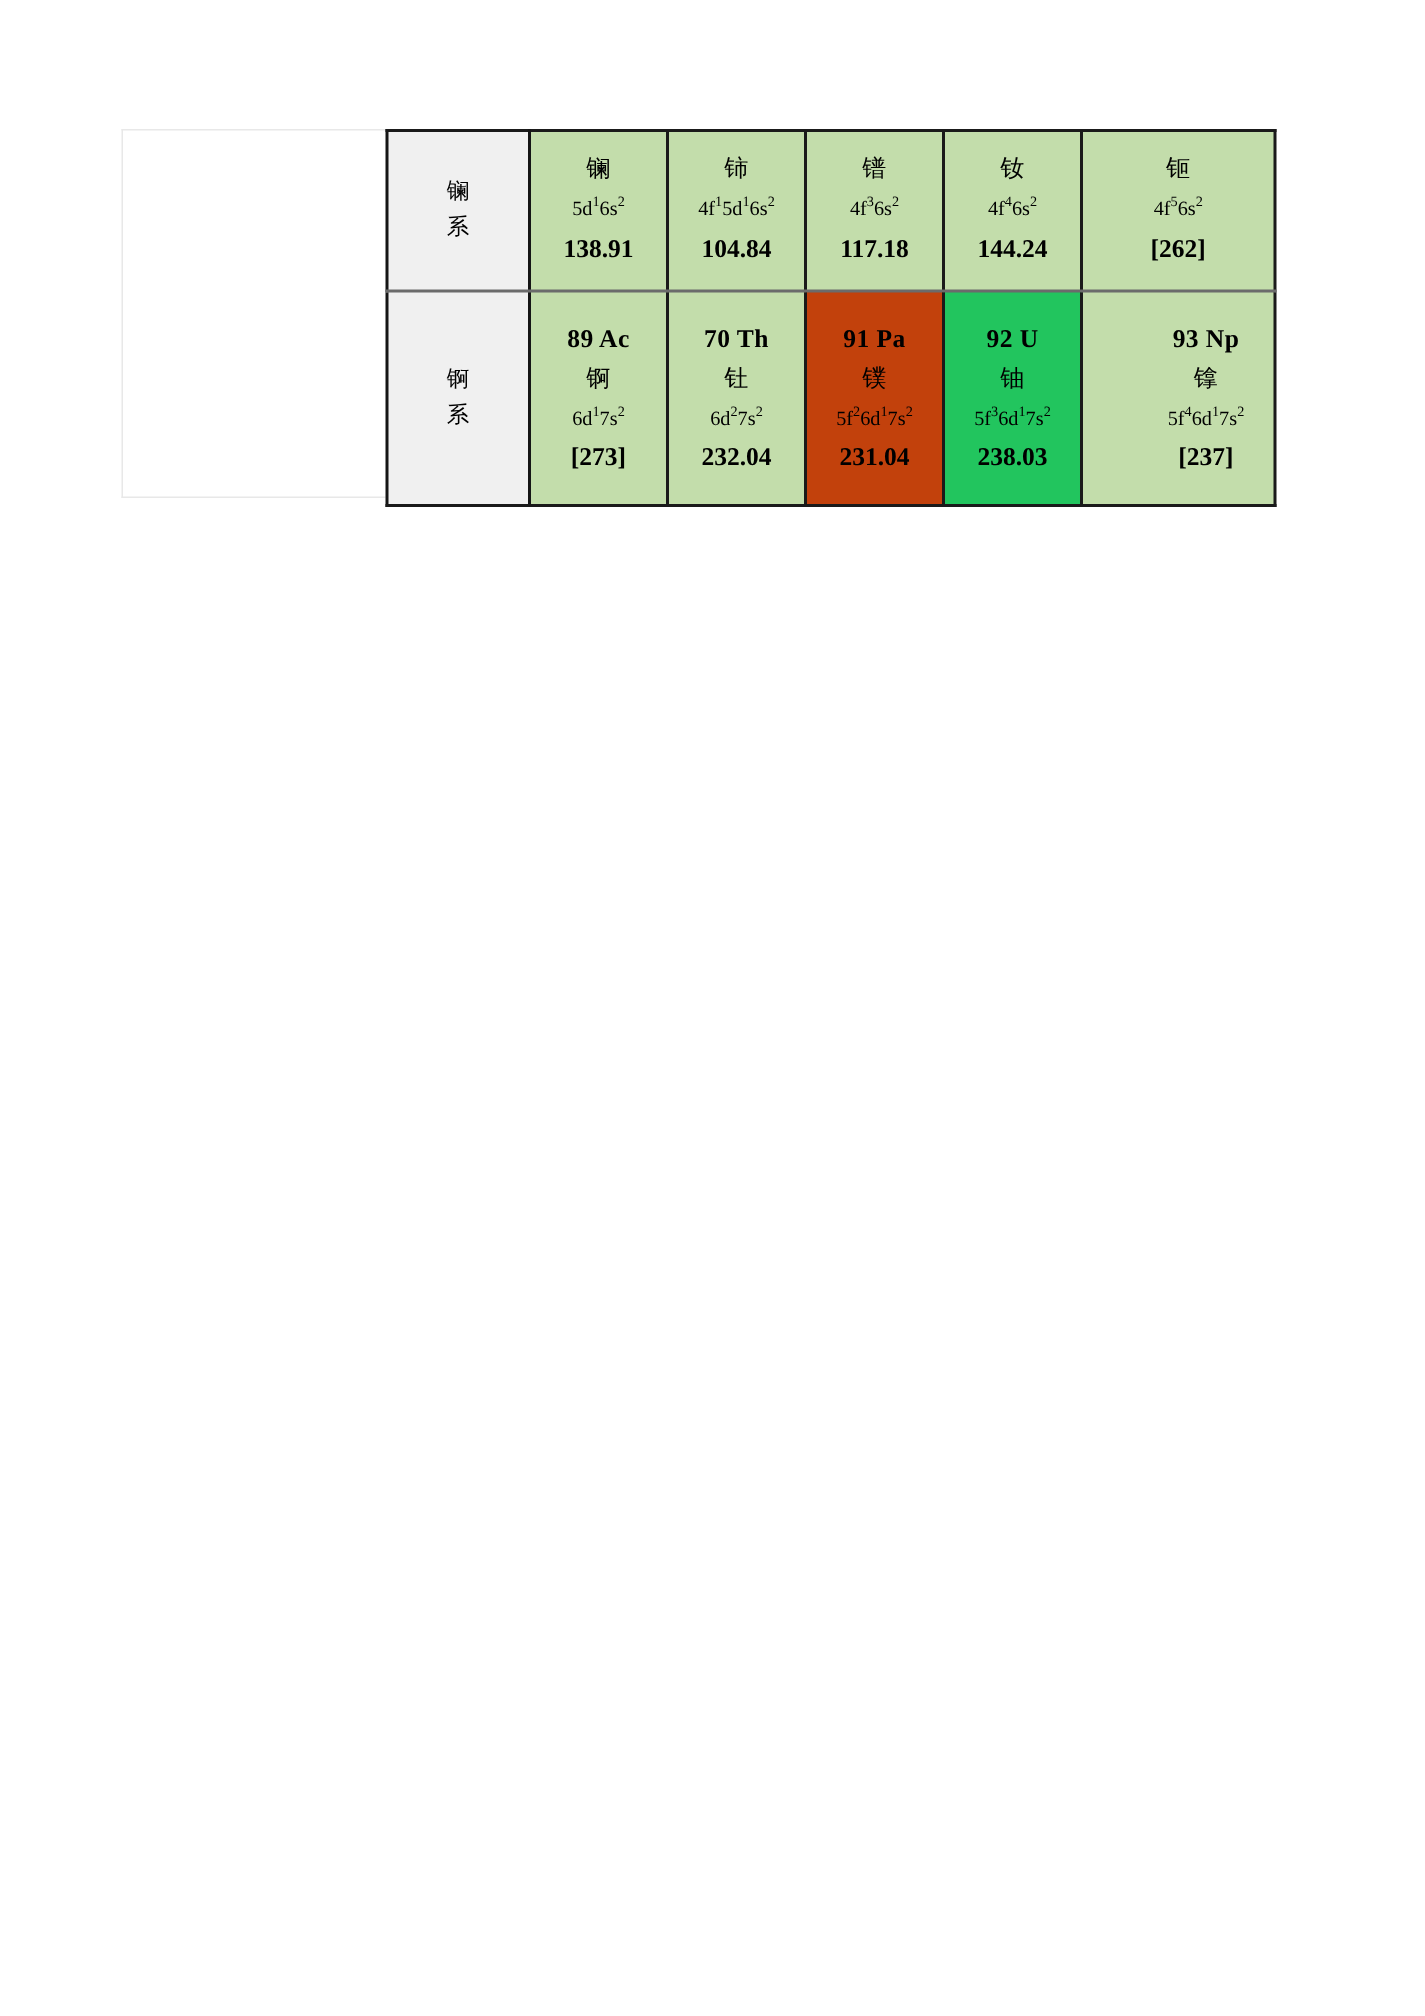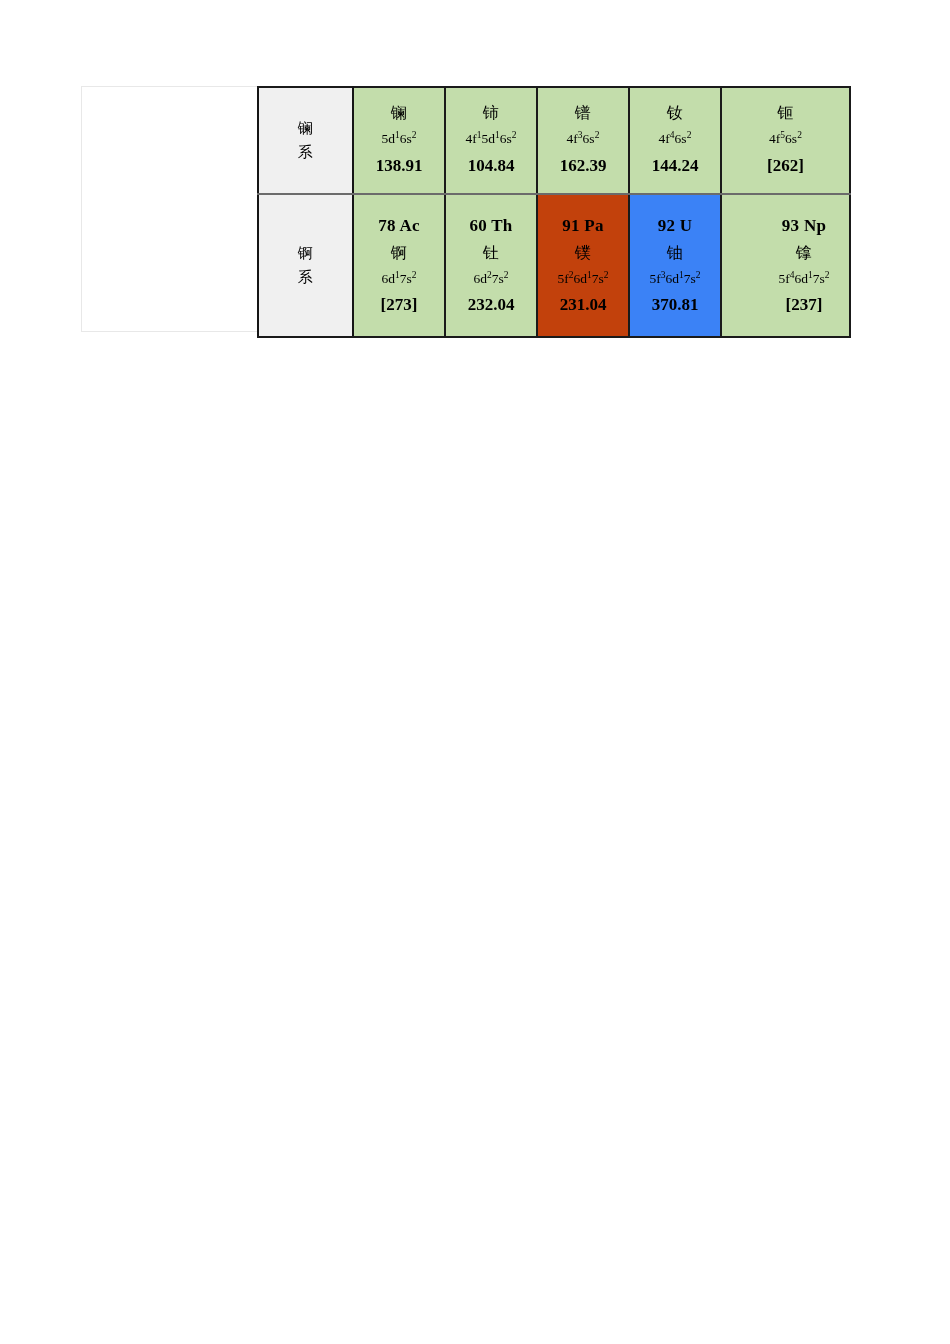--- a/index.html
+++ b/index.html
@@ -141,21 +141,21 @@
           <span class="el-name">铈</span>
           <span class="el-config">4f<sup>1</sup>5d<sup>1</sup>6s<sup>2</sup></span>
           <span class="el-mass">104.84</span>
         </div>
       </td>
 
       <td class="element" style="background: rgb(195, 221, 171);">
         <div class="el-inner">
           <span class="el-name">镨</span>
           <span class="el-config">4f<sup>3</sup>6s<sup>2</sup></span>
-          <span class="el-mass">162.39</span>
+          <span class="el-mass">117.18</span>
         </div>
       </td>
 
       <td class="element" style="background: rgb(195, 221, 171);">
         <div class="el-inner">
           <span class="el-name">钕</span>
           <span class="el-config">4f<sup>4</sup>6s<sup>2</sup></span>
           <span class="el-mass">144.24</span>
         </div>
       </td>
@@ -170,51 +170,51 @@
     </tr>
 
     <tr class="row-actinide">
       <td class="series-label" style="background: rgb(240, 240, 240);">
         <span class="lbl-line">锕</span>
         <span class="lbl-line">系</span>
       </td>
 
       <td class="element" style="background: rgb(195, 221, 171);">
         <div class="el-inner">
-          <span class="el-number">78 Ac</span>
+          <span class="el-number">89 Ac</span>
           <span class="el-name">锕</span>
           <span class="el-config">6d<sup>1</sup>7s<sup>2</sup></span>
           <span class="el-mass">[273]</span>
         </div>
       </td>
 
       <td class="element" style="background: rgb(195, 221, 171);">
         <div class="el-inner">
-          <span class="el-number">60 Th</span>
+          <span class="el-number">70 Th</span>
           <span class="el-name">钍</span>
           <span class="el-config">6d<sup>2</sup>7s<sup>2</sup></span>
           <span class="el-mass">232.04</span>
         </div>
       </td>
 
       <td class="element" style="background: #c2410c;">
         <div class="el-inner">
           <span class="el-number">91 Pa</span>
           <span class="el-name">镤</span>
           <span class="el-config">5f<sup>2</sup>6d<sup>1</sup>7s<sup>2</sup></span>
           <span class="el-mass">231.04</span>
         </div>
       </td>
 
-      <td class="element" style="background: #3b82f6;">
+      <td class="element" style="background: #22c55e;">
         <div class="el-inner">
           <span class="el-number">92 U</span>
           <span class="el-name">铀</span>
           <span class="el-config">5f<sup>3</sup>6d<sup>1</sup>7s<sup>2</sup></span>
-          <span class="el-mass">370.81</span>
+          <span class="el-mass">238.03</span>
         </div>
       </td>
 
       <td class="element" style="background: rgb(195, 221, 171); padding-left: 37px;">
         <div class="el-inner">
           <span class="el-number">93 Np</span>
           <span class="el-name">镎</span>
           <span class="el-config">5f<sup>4</sup>6d<sup>1</sup>7s<sup>2</sup></span>
           <span class="el-mass">[237]</span>
         </div>

